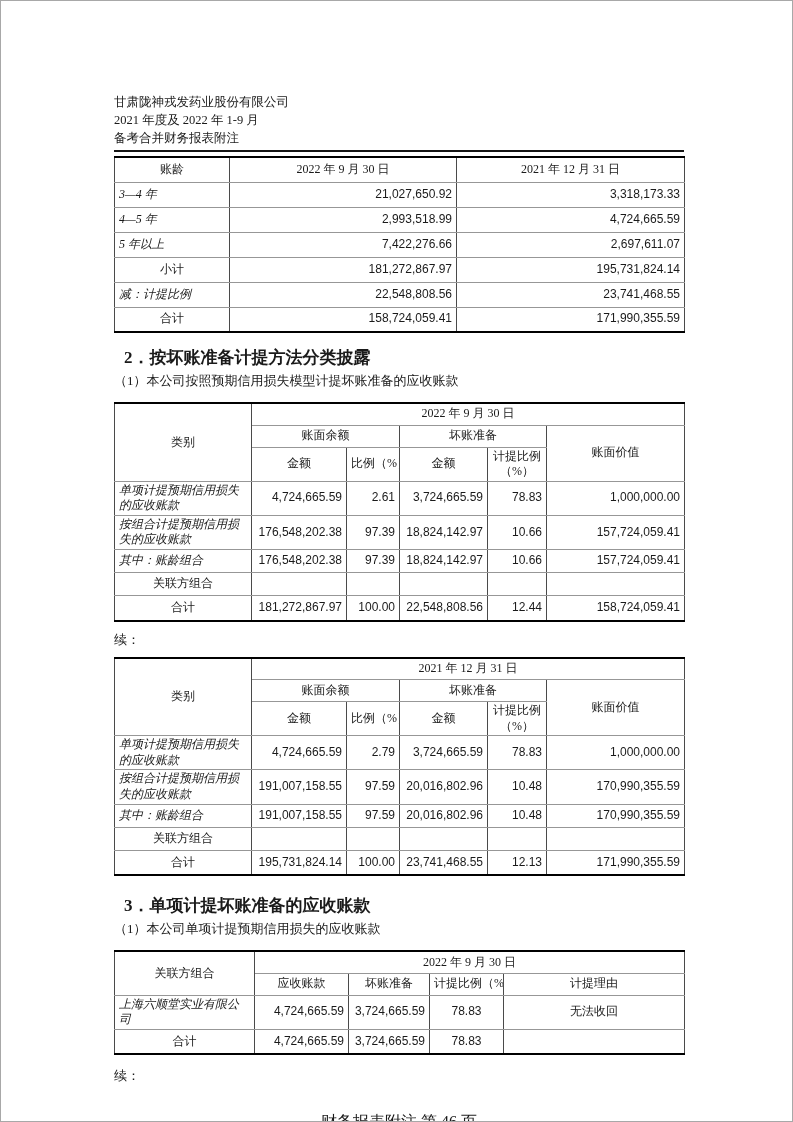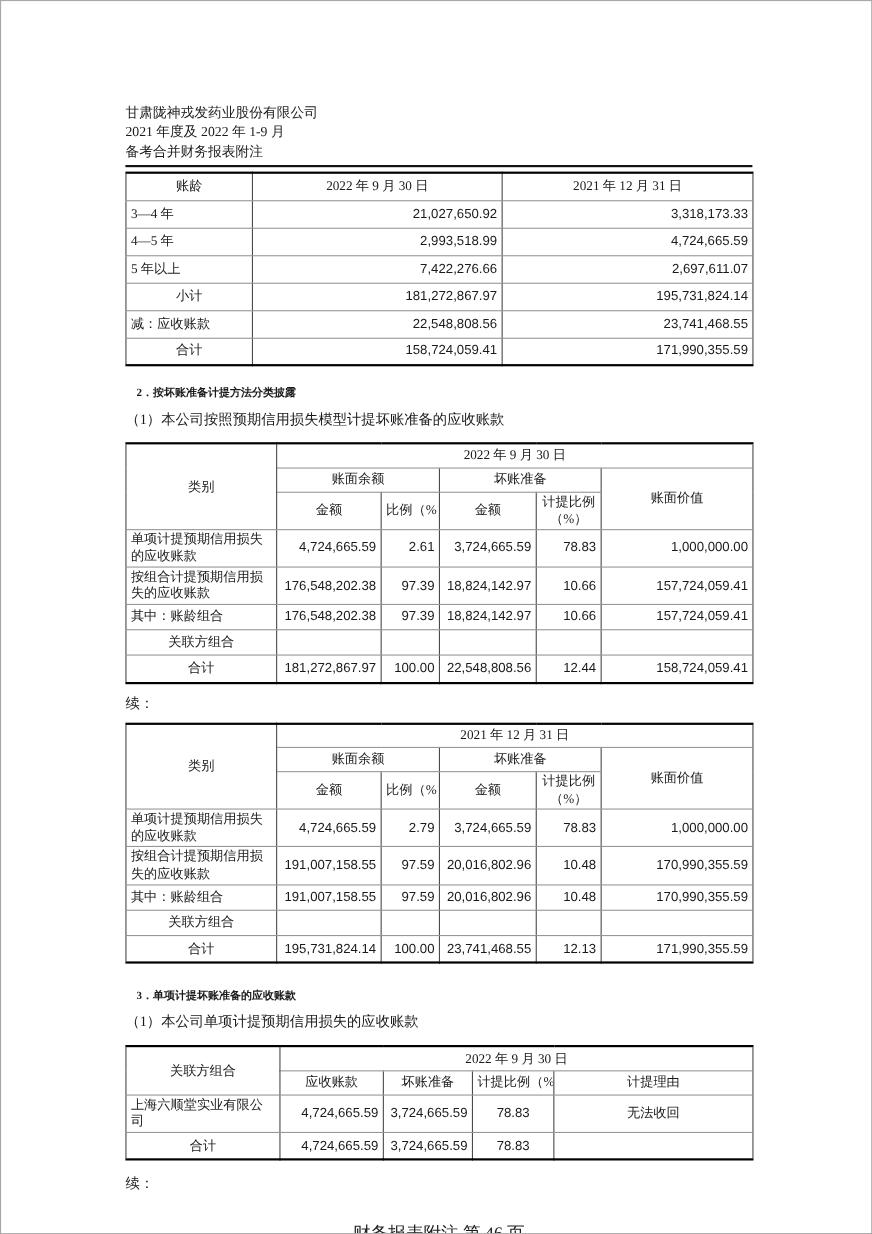--- a/index.html
+++ b/index.html
@@ -36,37 +36,37 @@
     line-height:1.3;
     overflow:hidden;
   }
   td.hc{text-align:center;}
   td.num{
     text-align:right;
     font-family:"Liberation Sans","DejaVu Sans",sans-serif;
     font-size:11px;
   }
   td.ctr{text-align:center;}
-  td.left{text-align:left;}
+  td.left{text-align:left;font-style:italic;}
   td.cat{font-size:11.5px;}
   td.nowrap{white-space:nowrap;padding-left:1px;padding-right:1px;}
   tr.h22{height:22px;}
   tr.h25{height:25px;}
   tr.h26{height:26px;}
   tr.h32{height:32px;}
   tr.h23{height:23px;}
   tr.h34{height:34px;}
   .t1{margin-top:4px;}
   .t2{margin-top:13px;}
   .t3{margin-top:9px;}
   .t4{margin-top:13px;}
   .section-title{
     margin-top:17px;
     padding-left:10px;
-    font-size:10px;
+    font-size:17px;
     font-weight:bold;
     line-height:16px;
   }
   .mt22{margin-top:22px;}
   .section-sub{
     margin-top:7px;
     font-size:13px;
     line-height:16px;
   }
   .continue{
@@ -120,21 +120,21 @@
         <td class="left">5 年以上</td>
         <td class="num">7,422,276.66</td>
         <td class="num">2,697,611.07</td>
       </tr>
       <tr class="h25">
         <td class="ctr">小计</td>
         <td class="num">181,272,867.97</td>
         <td class="num">195,731,824.14</td>
       </tr>
       <tr class="h25">
-        <td class="left">减：应收账款</td>
+        <td class="left">减：计提比例</td>
         <td class="num">22,548,808.56</td>
         <td class="num">23,741,468.55</td>
       </tr>
       <tr class="h25">
         <td class="ctr">合计</td>
         <td class="num">158,724,059.41</td>
         <td class="num">171,990,355.59</td>
       </tr>
     </tbody>
       </table>

